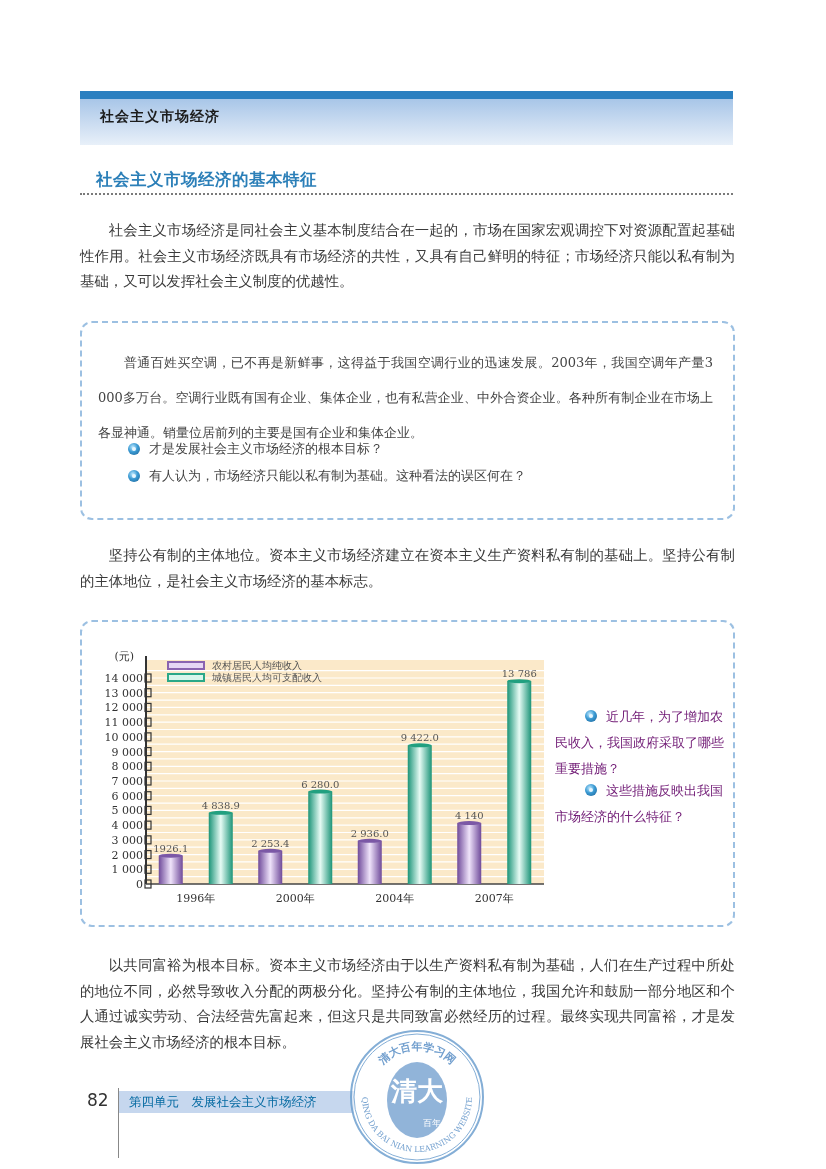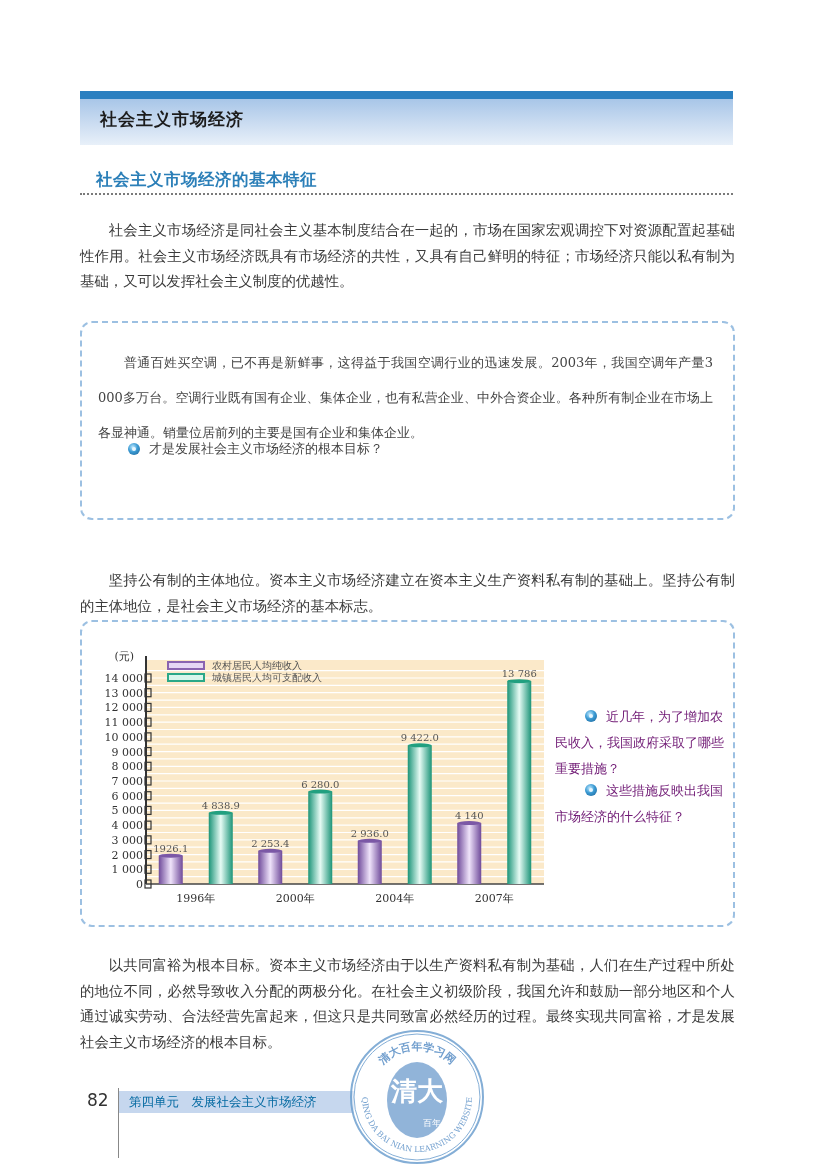--- a/index.html
+++ b/index.html
@@ -6,21 +6,21 @@
   body {
     width: 826px; height: 1169px; background: #ffffff; position: relative; overflow: hidden;
     font-family: "DejaVu Serif", "Liberation Serif", serif; color: #333;
   }
   .topbar { position: absolute; left: 80px; top: 91px; width: 653px; height: 8px; background: #2a7fc0; }
   .chapter-band {
     position: absolute; left: 80px; top: 99px; width: 653px; height: 46px;
     background: linear-gradient(180deg, #a8c6e8 0%, #cfdff2 60%, #e8f0f9 100%);
   }
   .chapter-title {
-    position: absolute; left: 100px; top: 108px; font-size: 17px; font-weight: bold; color: #1c1c1c;
+    position: absolute; left: 100px; top: 108px; font-size: 14px; font-weight: bold; color: #1c1c1c;
     font-family: "DejaVu Sans", "Liberation Sans", sans-serif; letter-spacing: 1px;
   }
   .section-title {
     position: absolute; left: 96px; top: 169px; font-size: 16.5px; font-weight: bold; color: #2b7fb8;
     font-family: "DejaVu Sans", "Liberation Sans", sans-serif; letter-spacing: 0.5px;
   }
   .dotline { position: absolute; left: 80px; top: 193px; width: 653px; height: 0; border-top: 2px dotted #7a7a7a; }
   .para {
     position: absolute; left: 80px; width: 655px; font-size: 14.4px; line-height: 25.5px; color: #3a3a3a;
     text-indent: 2em; text-align: justify;
@@ -60,23 +60,27 @@
 <div class="dotline"></div>
 
 <div class="para" style="top:218px;">社会主义市场经济是同社会主义基本制度结合在一起的，市场在国家宏观调控下对资源配置起基础性作用。社会主义市场经济既具有市场经济的共性，又具有自己鲜明的特征；市场经济只能以私有制为基础，又可以发挥社会主义制度的优越性。</div>
 
 <div class="box" style="left:80px; top:321px; width:651px; height:195px;">
   <div class="box-para" style="left:16px; top:22px; width:615px;">普通百姓买空调，已不再是新鲜事，这得益于我国空调行业的迅速发展。2003年，我国空调年产量3 000多万台。空调行业既有国有企业、集体企业，也有私营企业、中外合资企业。各种所有制企业在市场上各显神通。销量位居前列的主要是国有企业和集体企业。</div>
   <div class="q" style="left:46px; top:117px;">
     <span class="bullet"></span>
     <span>才是发展社会主义市场经济的根本目标？</span>
   </div>
-</div>
-
-<div class="para" style="top:543px;margin-top:25px;">坚持公有制的主体地位。资本主义市场经济建立在资本主义生产资料私有制的基础上。坚持公有制的主体地位，是社会主义市场经济的基本标志。</div>
+  <div class="q" style="left:46px; top:144px;">
+    <span class="bullet"></span>
+    <span>有人认为，市场经济只能以私有制为基础。这种看法的误区何在？</span>
+  </div>
+</div>
+
+<div class="para" style="top:543px;">坚持公有制的主体地位。资本主义市场经济建立在资本主义生产资料私有制的基础上。坚持公有制的主体地位，是社会主义市场经济的基本标志。</div>
 
 <div class="box" style="left:80px; top:620px; width:651px; height:303px;">
   <svg id="chart" width="460" height="290" style="position:absolute; left:8px; top:8px;">
       <defs>
         <linearGradient id="gPurple" x1="0" x2="1" y1="0" y2="0">
           <stop offset="0" stop-color="#6f4a9a"></stop>
           <stop offset="0.5" stop-color="#efe3fa"></stop>
           <stop offset="1" stop-color="#6f4a9a"></stop>
         </linearGradient>
         <linearGradient id="gGreen" x1="0" x2="1" y1="0" y2="0">
@@ -183,21 +187,21 @@
     </svg>
 </div>
 
 <div class="side-q" style="top:704px;">
   <span style="padding-left:30px;"></span><span class="bullet" style="vertical-align:-1px;"></span><span>近几年，为了增加农民收入，我国政府采取了哪些重要措施？</span>
 </div>
 <div class="side-q" style="top:778px;">
   <span style="padding-left:30px;"></span><span class="bullet" style="vertical-align:-1px;"></span><span>这些措施反映出我国市场经济的什么特征？</span>
 </div>
 
-<div class="para" style="top:953px;">以共同富裕为根本目标。资本主义市场经济由于以生产资料私有制为基础，人们在生产过程中所处的地位不同，必然导致收入分配的两极分化。在社会主义初级阶段，我国允许和鼓励一部分地区和个人通过诚实劳动、合法经营先富起来，但这只是共同致富必然经历的过程。最终实现共同富裕，才是发展社会主义市场经济的根本目标。</div>
+<div class="para" style="top:953px;">以共同富裕为根本目标。资本主义市场经济由于以生产资料私有制为基础，人们在生产过程中所处的地位不同，必然导致收入分配的两极分化。坚持公有制的主体地位，我国允许和鼓励一部分地区和个人通过诚实劳动、合法经营先富起来，但这只是共同致富必然经历的过程。最终实现共同富裕，才是发展社会主义市场经济的根本目标。</div>
 
 <div class="footer-num">82</div>
 <div class="footer-vline"></div>
 <div class="footer-band">第四单元　发展社会主义市场经济</div>
 
 <svg class="stamp" viewBox="0 0 138 138">
   <defs>
     <path id="arcTop" d="M 22 69 A 47 47 0 0 1 116 69"></path>
     <path id="arcBot" d="M 14 69 A 55 55 0 0 0 124 69"></path>
   </defs>

